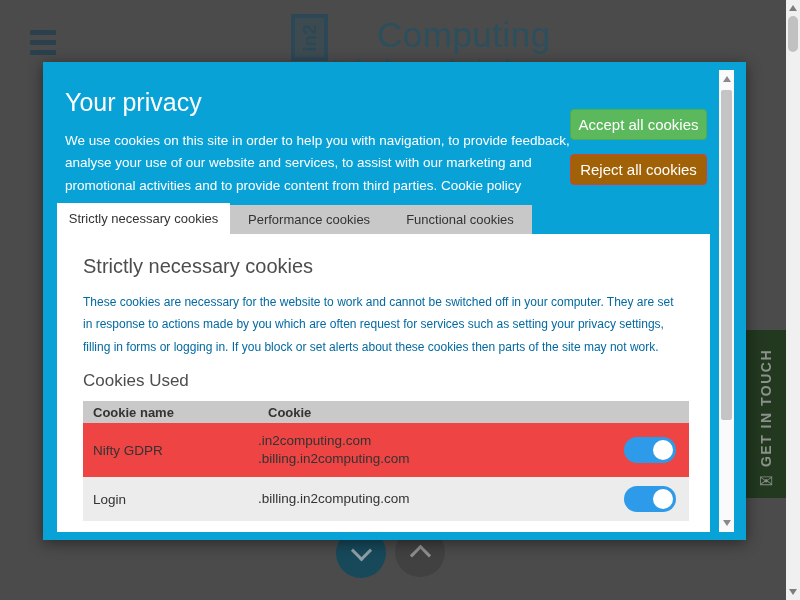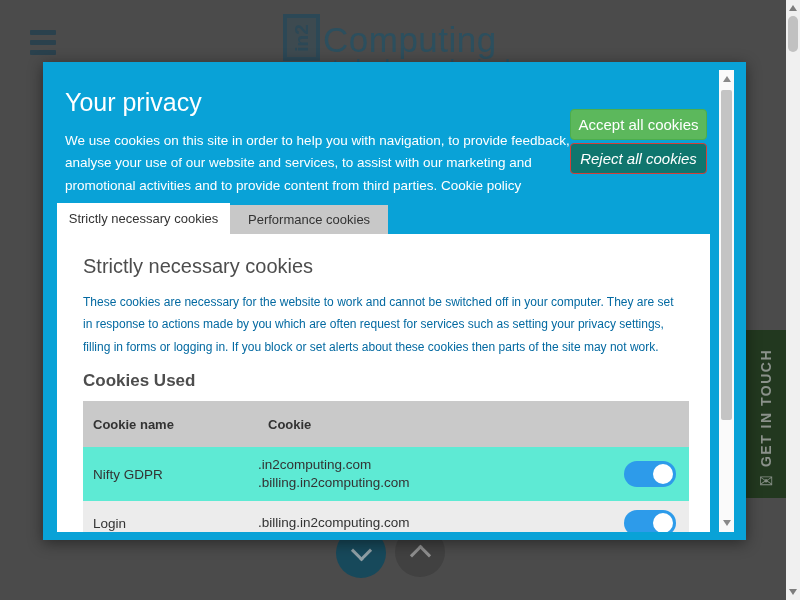--- a/index.html
+++ b/index.html
@@ -5,21 +5,21 @@
   * { margin:0; padding:0; box-sizing:border-box; }
   html,body { width:800px; height:600px; overflow:hidden; }
   body { font-family:"Liberation Sans", sans-serif; background:#4b4b4b; position:relative; }
 
   
   .page-bg { position:absolute; inset:0; background:#4b4b4b; z-index:1; }
 
   .hamburger { position:absolute; left:30px; top:30px; width:26px; height:25px; cursor:pointer; }
   .hamburger i { display:block; width:26px; height:5px; background:#2a414d; margin-bottom:5px; border-radius:1px; }
 
-  .logo { position:absolute; left:283px; top:14px; display:flex; align-items:flex-end; }
+  .logo { position:absolute; left:291px; top:14px; display:flex; align-items:flex-start;gap:46px; }
   .logo-mark { width:37px; height:47px; border:4px solid #2c4856; background:#3d4a50; display:flex; align-items:center; justify-content:center; }
   .logo-mark span { transform:rotate(-90deg); font-weight:bold; font-size:19px; color:#2c4856; letter-spacing:0; }
   .logo-name { font-size:35px; color:#2c4f5e; margin-left:3px; line-height:42px; letter-spacing:0.5px; }
   .logo-tagline { position:absolute; left:333px; top:56px; font-size:15px; font-weight:bold; color:#2c4f5e; letter-spacing:0.5px; }
 
   .git-tab { position:absolute; left:746px; top:330px; width:40px; height:168px; background:#22381f;
              display:flex; flex-direction:column; align-items:center; justify-content:flex-end; padding-bottom:8px; cursor:pointer; }
   .git-label { writing-mode:vertical-rl; transform:rotate(180deg); color:#8b928b; font-size:14px; font-weight:bold; letter-spacing:1.5px; white-space:nowrap; }
   .git-icon { margin-top:6px; font-size:17px; color:#848d84; line-height:1; }
 
@@ -40,37 +40,37 @@
   
   .dialog { position:absolute; left:43px; top:62px; width:703px; height:478px; background:#09a2d7;
             box-shadow:0 3px 14px rgba(0,0,0,0.45); z-index:10; }
   .dlg-title { position:absolute; left:22px; top:26px; color:#fff; font-size:25px; font-weight:400; }
   .dlg-intro { position:absolute; left:22px; top:68px; width:510px; color:#fff; font-size:13.5px; line-height:22.3px; }
   .dlg-intro a { color:#fff; text-decoration:none; cursor:pointer;margin-top:44px; }
 
   .btn { position:absolute; left:527px; width:137px; height:31px; border-radius:4px; color:#fff; font-size:15px;
          display:flex; align-items:center; justify-content:center; cursor:pointer; font-family:inherit; border:1px solid transparent; }
   .btn-accept { top:47px; background:#5cb85c; border-color:#4cae4c; }
-  .btn-reject { top:81px; background:#0f766e; border-color:#d43f3a;font-style:italic; }
+  .btn-reject { top:92px; background:#a16207; border-color:#d43f3a; }
 
   .tabs { position:absolute; left:14px; top:141px; height:31px; display:flex; }
   .tab { font-size:13px; color:#333; display:flex; align-items:center; padding:12px 18px; cursor:pointer; white-space:nowrap; }
   .tab-active { background:#fff; width:173px; justify-content:center; padding:0; }
   .tab-gray { background:#c8c8c8; margin-top:2px; height:29px; }
 
   .panel { position:absolute; left:14px; top:172px; width:653px; height:298px; background:#fff; overflow:hidden; }
   .panel-h { margin:21px 0 0 26px; font-size:20px; font-weight:400; color:#4d4d4d; }
   .panel-p { margin:13px 26px 0 26px; width:601px; font-size:12px; line-height:22.4px; color:#0369a1; }
-  .cookies-used { margin:13px 0 8px 26px; font-size:17px; font-weight:700; color:#4d4d4d; }
+  .cookies-used { margin:13px 0 8px 26px; font-size:17px; font-weight:400; color:#4d4d4d; }
 
   .table { margin:10px 0 0 26px; width:606px; }
   .t-row { display:grid; grid-template-columns:175px 1fr 78px; align-items:center; }
-  .t-head { background:#c9c9c9; height:46px; font-size:13px; font-weight:bold; color:#333; }
+  .t-head { background:#c9c9c9; height:22px; font-size:13px; font-weight:bold; color:#333; }
   .t-head div { padding-left:10px; }
-  .t-r1 { background:#5eead4; min-height:54px; }
+  .t-r1 { background:#ef4444; min-height:54px; }
   .t-r2 { background:#ececec; min-height:44px; }
   .cell-name { padding-left:10px; font-size:13.5px; color:#333; align-self:center; }
   .cell-dom { font-size:13.5px; color:#333; line-height:18px; padding:9px 0; }
   .cell-tgl { display:flex; justify-content:flex-end; padding-right:13px; }
   .toggle { width:52px; height:26px; border-radius:13px; background:#2d9bea; position:relative; cursor:pointer; }
   .toggle .knob { position:absolute; right:3px; top:3px; width:20px; height:20px; border-radius:50%; background:#fff; }
 
   
   .d-scroll { position:absolute; left:676px; top:8px; width:15px; height:462px; background:#fafafa; }
   .d-thumb { position:absolute; left:2px; top:20px; width:11px; height:330px; background:#c4c4c4; border-radius:2px; }
@@ -121,20 +121,21 @@
   <div class="dlg-title">Your privacy</div>
 
   <div class="dlg-intro"><span>We use cookies on this site in order to help you with navigation, to provide feedback, analyse your use of our website and services, to assist with our marketing and promotional activities and to provide content from third parties. </span><a>Cookie policy</a></div>
 
   <div class="btn btn-accept">Accept all cookies</div>
   <div class="btn btn-reject">Reject all cookies</div>
 
   <div class="tabs">
     <div class="tab tab-active">Strictly necessary cookies</div>
     <div class="tab tab-gray">Performance cookies</div>
+    <div class="tab tab-gray">Functional cookies</div>
   </div>
 
   <div class="panel">
     <div class="panel-h">Strictly necessary cookies</div>
     <div class="panel-p">These cookies are necessary for the website to work and cannot be switched off in your computer. They are set in response to actions made by you which are often request for services such as setting your privacy settings, filling in forms or logging in. If you block or set alerts about these cookies then parts of the site may not work.</div>
     <div class="cookies-used">Cookies Used</div>
 
     <div class="table">
       <div class="t-row t-head">
         <div>Cookie name</div>

